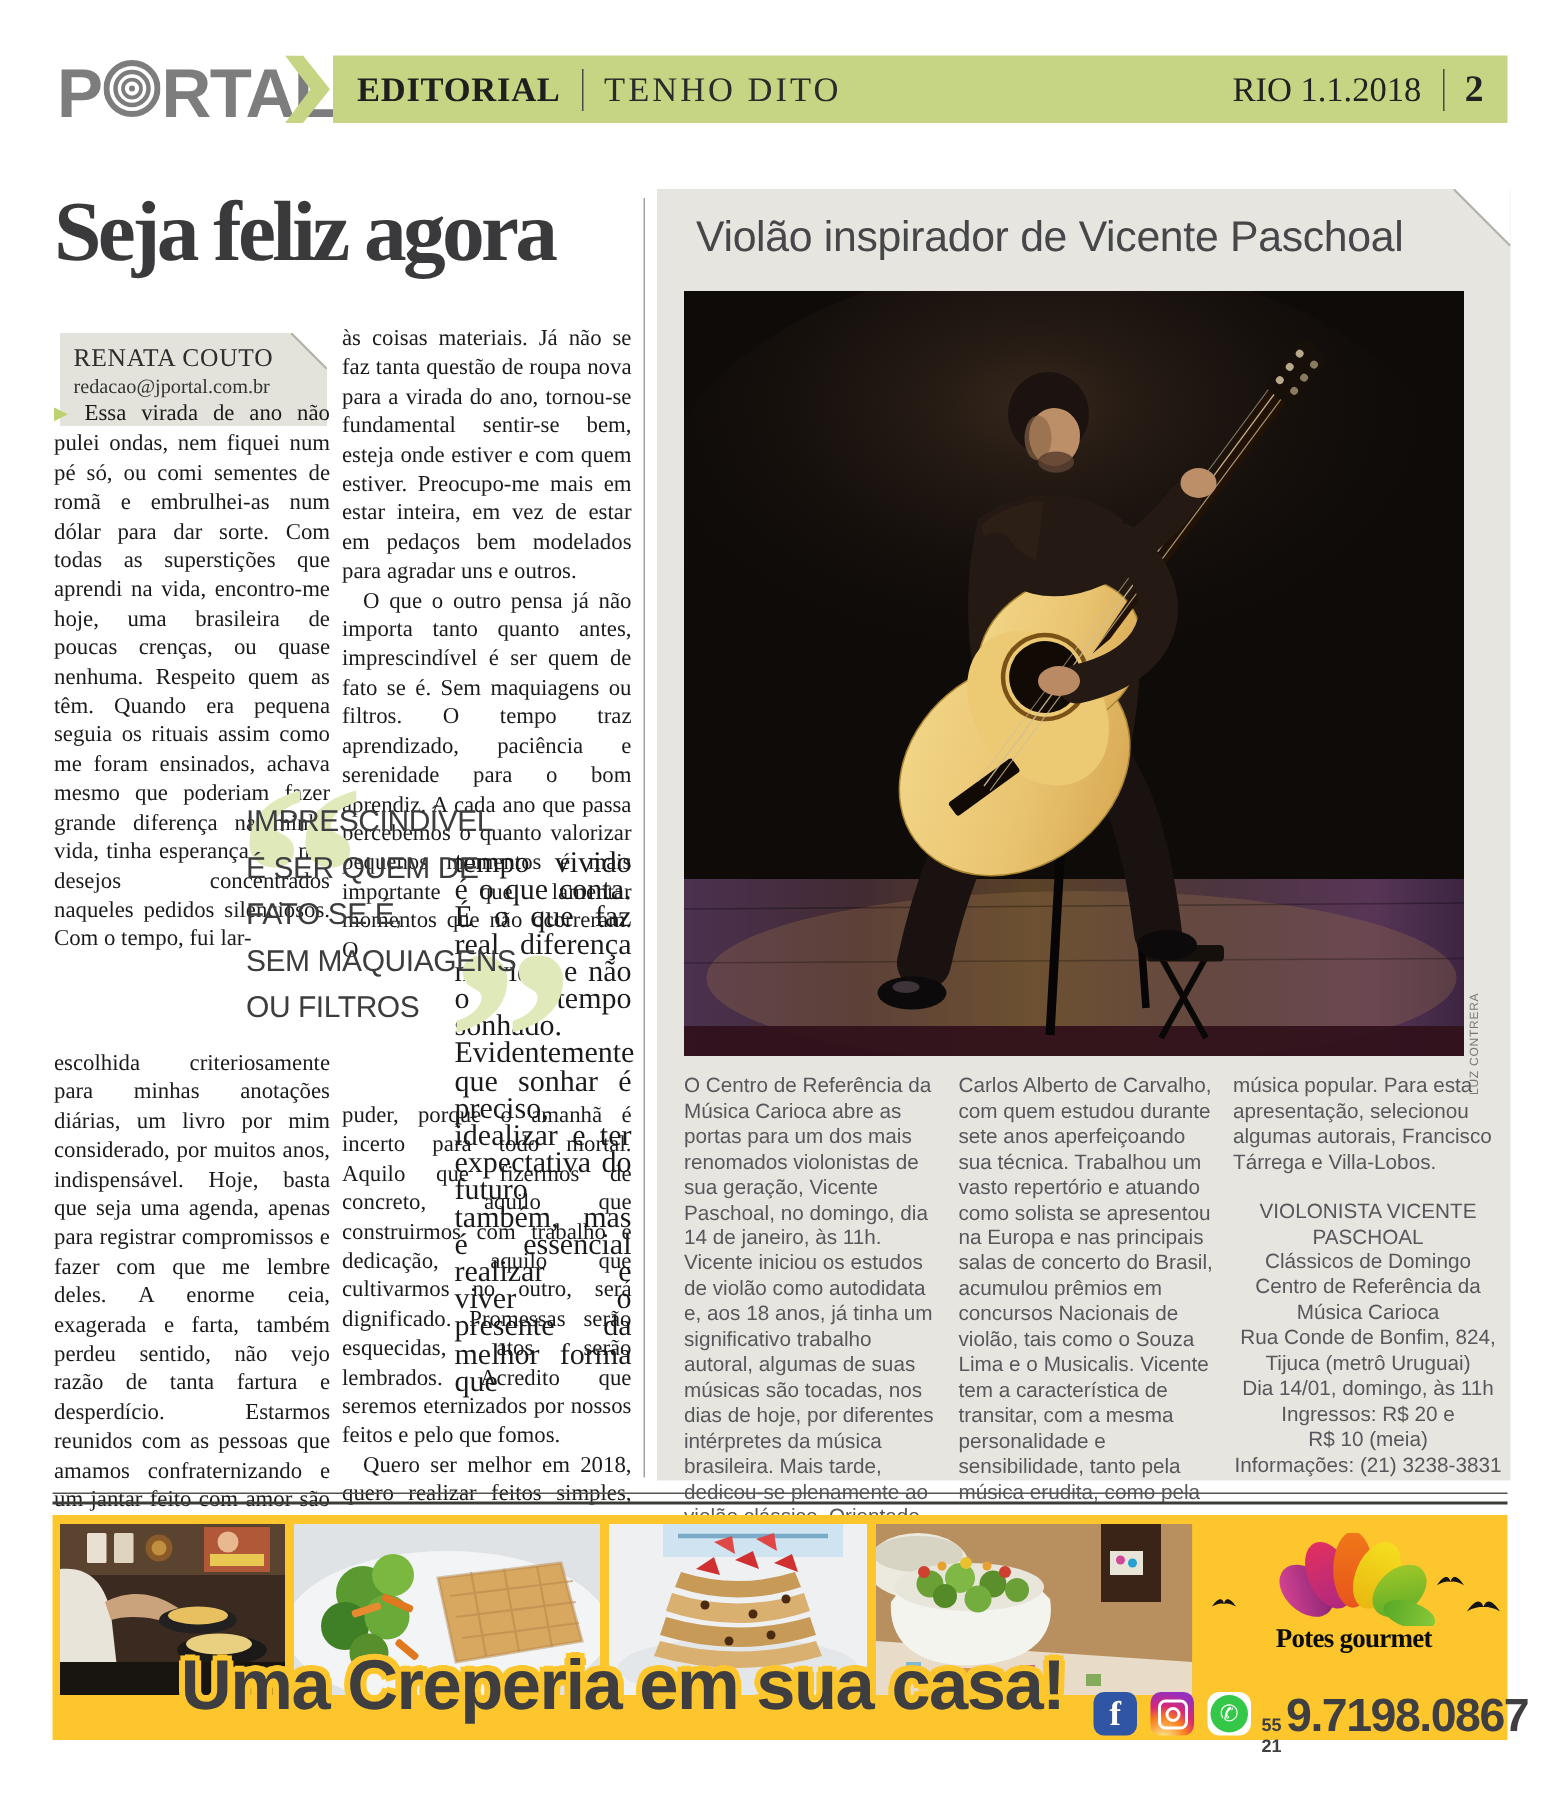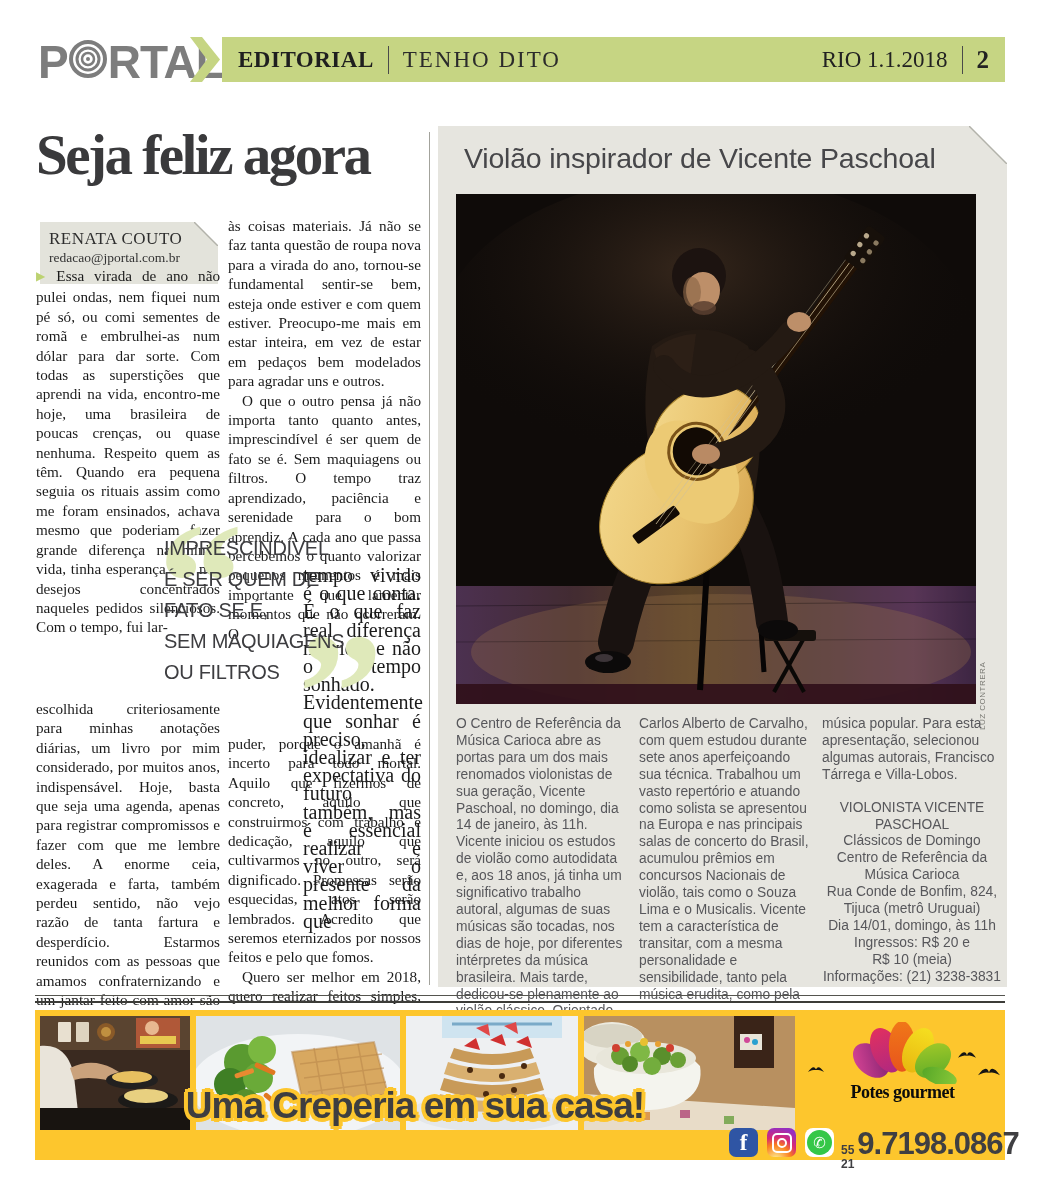--- a/index.html
+++ b/index.html
@@ -75,22 +75,22 @@
   #bottom-rule{left:35px;top:995px;width:970px;height:5px;
         border-top:1px solid #55554f;border-bottom:2px solid #3c3c38;}
 
   
   #ad{left:35px;top:1010px;width:970px;height:150px;background:#fdc62d;}
   .ad-photo{position:absolute;top:6px;height:114px;overflow:hidden;}
   #ad-photo-1{left:5px;width:150px;}
   #ad-photo-2{left:161px;width:204px;}
   #ad-photo-3{left:371px;width:172px;}
   #ad-photo-4{left:549px;width:211px;}
-  #ad-headline{position:absolute;left:25px;top:75px;width:710px;text-align:center;
-        font-family:"Liberation Sans",sans-serif;font-weight:bold;font-size:37px;
+  #ad-headline{position:absolute;left:25px;top:85px;width:710px;text-align:center;
+        font-family:"Liberation Sans",sans-serif;font-weight:bold;font-size:47px;
         letter-spacing:-1px;color:#3e3e40;
         text-shadow:4px 0 0 #fdc62d,-4px 0 0 #fdc62d,0 4px 0 #fdc62d,0 -4px 0 #fdc62d,
                     3px 3px 0 #fdc62d,-3px -3px 0 #fdc62d,3px -3px 0 #fdc62d,-3px 3px 0 #fdc62d;}
   #ad-brand-zone{position:absolute;left:765px;top:6px;width:205px;height:144px;}
   #lotus{position:absolute;left:42px;top:6px;}
   .bird{position:absolute;}
   #ad-brand{position:absolute;left:0;top:66px;width:205px;text-align:center;
         font-family:"Liberation Serif",serif;font-weight:bold;font-size:18px;color:#0c0c0c;letter-spacing:-.5px;}
   #ad-social{position:absolute;left:694px;top:118px;display:flex;align-items:center;gap:9px;}
   .soc{width:29px;height:29px;border-radius:7px;display:flex;align-items:center;justify-content:center;}

